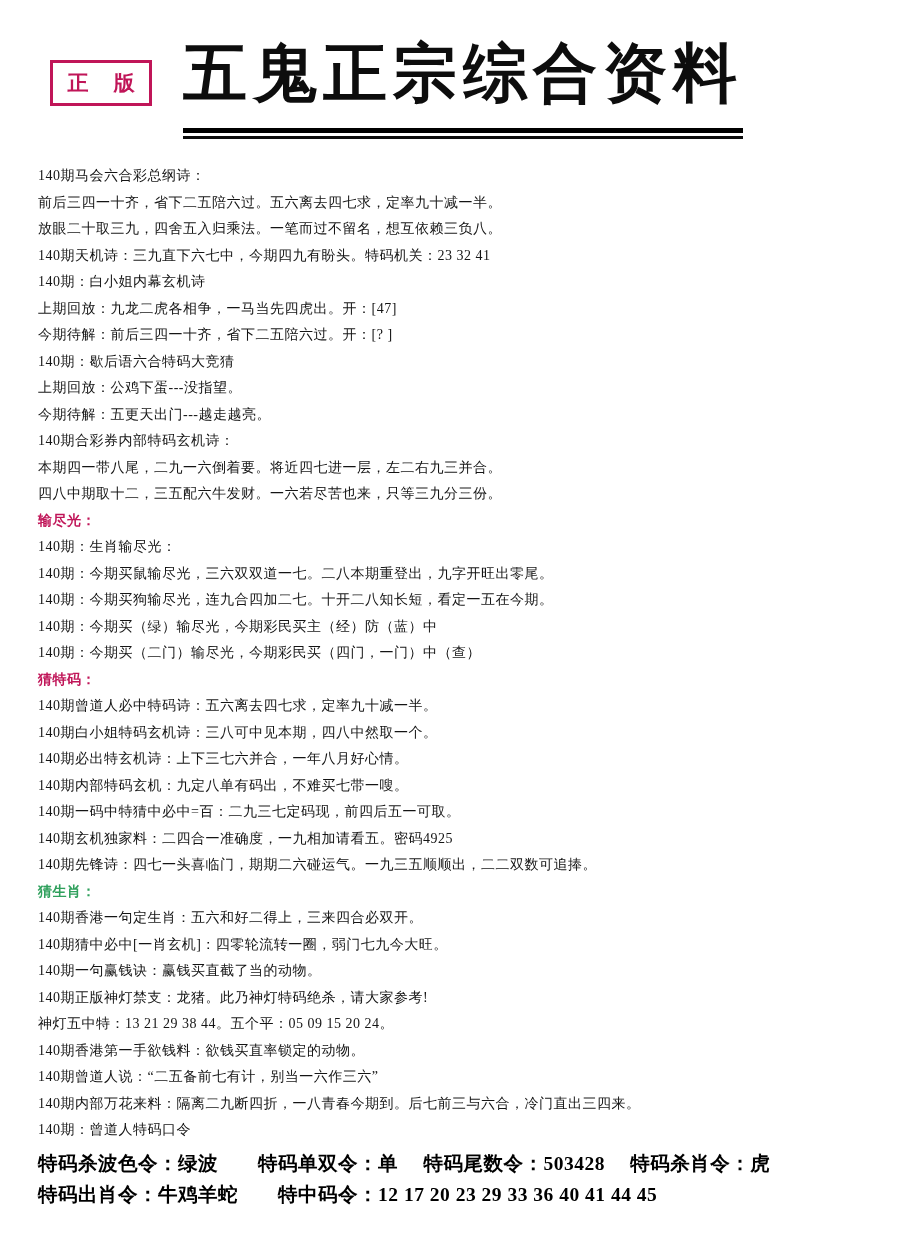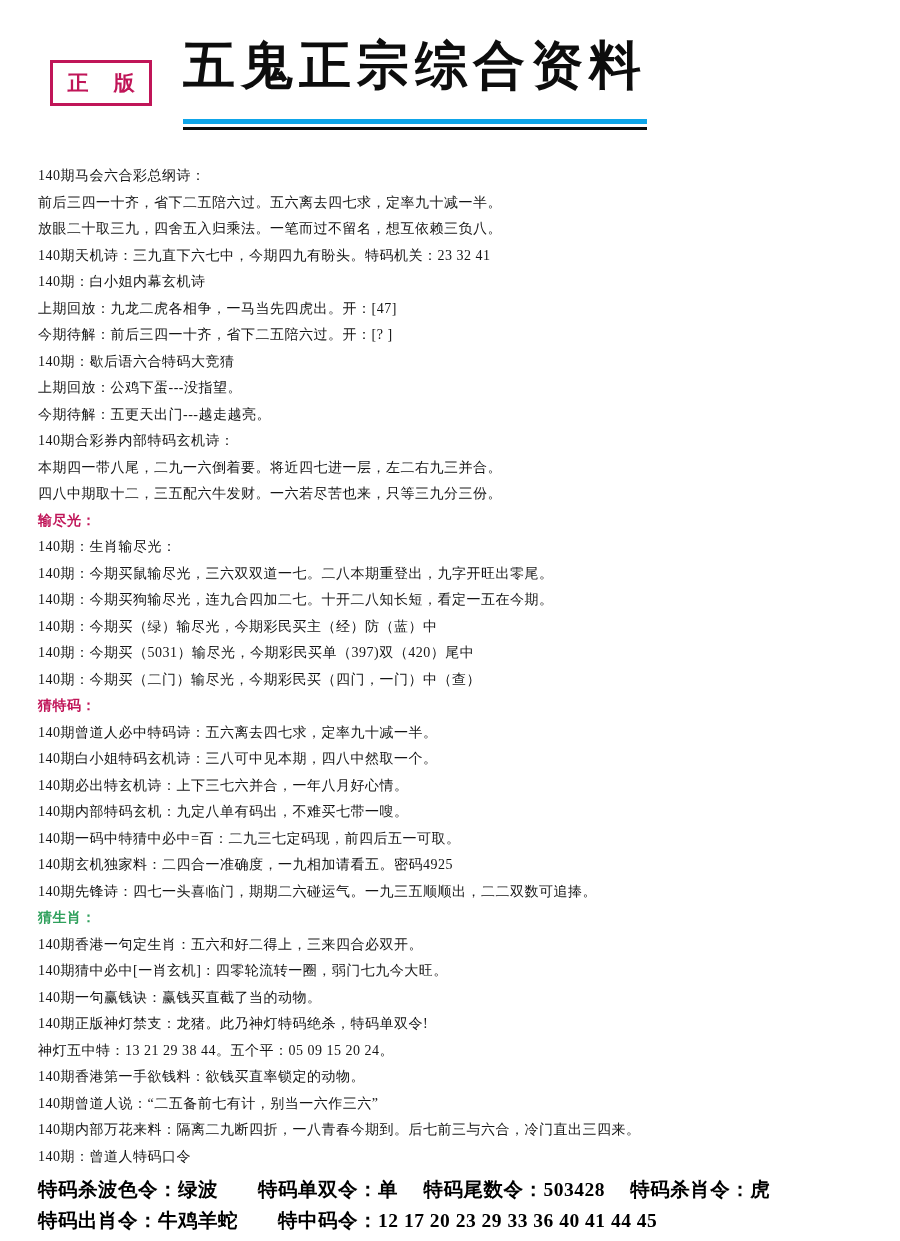--- a/index.html
+++ b/index.html
@@ -25,24 +25,24 @@
     font-size:21px;font-weight:bold;
     display:flex;align-items:center;justify-content:center;
     letter-spacing:10px;text-indent:10px;
     background:#fff;
   }
   .title-wrap{
     position:absolute;left:183px;top:16px;
     display:inline-block;
   }
   .title{
-    font-size:52px;font-weight:bold;color:#0d0d0d;
+    font-size:64px;font-weight:bold;color:#0d0d0d;
     letter-spacing:6px;line-height:1.32;white-space:nowrap;
-    border-bottom:5px solid #0ea5e9;
-    padding-bottom:18px;
+    border-bottom:5px solid #000000;
+    padding-bottom:12px;
   }
   .title-underline{
     height:3px;background:#0d0d0d;margin-top:3px;
   }
   
   .body{
     position:absolute;left:38px;top:147px;right:24px;
   }
   .line{
     margin:0;
@@ -87,35 +87,34 @@
       <p class="line normal">上期回放：公鸡下蛋---没指望。</p>
       <p class="line normal">今期待解：五更天出门---越走越亮。</p>
       <p class="line normal">140期合彩券内部特码玄机诗：</p>
       <p class="line normal">本期四一带八尾，二九一六倒着要。将近四七进一层，左二右九三并合。</p>
       <p class="line normal">四八中期取十二，三五配六牛发财。一六若尽苦也来，只等三九分三份。</p>
       <p class="line magenta">输尽光：</p>
       <p class="line normal">140期：生肖输尽光：</p>
       <p class="line normal">140期：今期买鼠输尽光，三六双双道一七。二八本期重登出，九字开旺出零尾。</p>
       <p class="line normal">140期：今期买狗输尽光，连九合四加二七。十开二八知长短，看定一五在今期。</p>
       <p class="line normal">140期：今期买（绿）输尽光，今期彩民买主（经）防（蓝）中</p>
-      <p class="line normal">140期：今期买（5031）输尽光，今期彩民买单（397)双（420）尾中</p>
       <p class="line normal">140期：今期买（二门）输尽光，今期彩民买（四门，一门）中（查）</p>
       <p class="line magenta">猜特码：</p>
       <p class="line normal">140期曾道人必中特码诗：五六离去四七求，定率九十减一半。</p>
       <p class="line normal">140期白小姐特码玄机诗：三八可中见本期，四八中然取一个。</p>
       <p class="line normal">140期必出特玄机诗：上下三七六并合，一年八月好心情。</p>
       <p class="line normal">140期内部特码玄机：九定八单有码出，不难买七带一嗖。</p>
       <p class="line normal">140期一码中特猜中必中=百：二九三七定码现，前四后五一可取。</p>
       <p class="line normal">140期玄机独家料：二四合一准确度，一九相加请看五。密码4925</p>
       <p class="line normal">140期先锋诗：四七一头喜临门，期期二六碰运气。一九三五顺顺出，二二双数可追捧。</p>
       <p class="line green">猜生肖：</p>
       <p class="line normal">140期香港一句定生肖：五六和好二得上，三来四合必双开。</p>
       <p class="line normal">140期猜中必中[一肖玄机]：四零轮流转一圈，弱门七九今大旺。</p>
       <p class="line normal">140期一句赢钱诀：赢钱买直截了当的动物。</p>
-      <p class="line normal">140期正版神灯禁支：龙猪。此乃神灯特码绝杀，特码单双令!</p>
+      <p class="line normal">140期正版神灯禁支：龙猪。此乃神灯特码绝杀，请大家参考!</p>
       <p class="line normal">神灯五中特：13 21 29 38 44。五个平：05 09 15 20 24。</p>
       <p class="line normal">140期香港第一手欲钱料：欲钱买直率锁定的动物。</p>
       <p class="line normal">140期曾道人说：“二五备前七有计，别当一六作三六”</p>
       <p class="line normal">140期内部万花来料：隔离二九断四折，一八青春今期到。后七前三与六合，冷门直出三四来。</p>
       <p class="line normal">140期：曾道人特码口令</p>
       <p class="line bold first">特码杀波色令：绿波　　特码单双令：单　 特码尾数令：503428　 特码杀肖令：虎</p>
       <p class="line bold">特码出肖令：牛鸡羊蛇　　特中码令：12 17 20 23 29 33 36 40 41 44 45</p>
     </main>
 
 </div>

